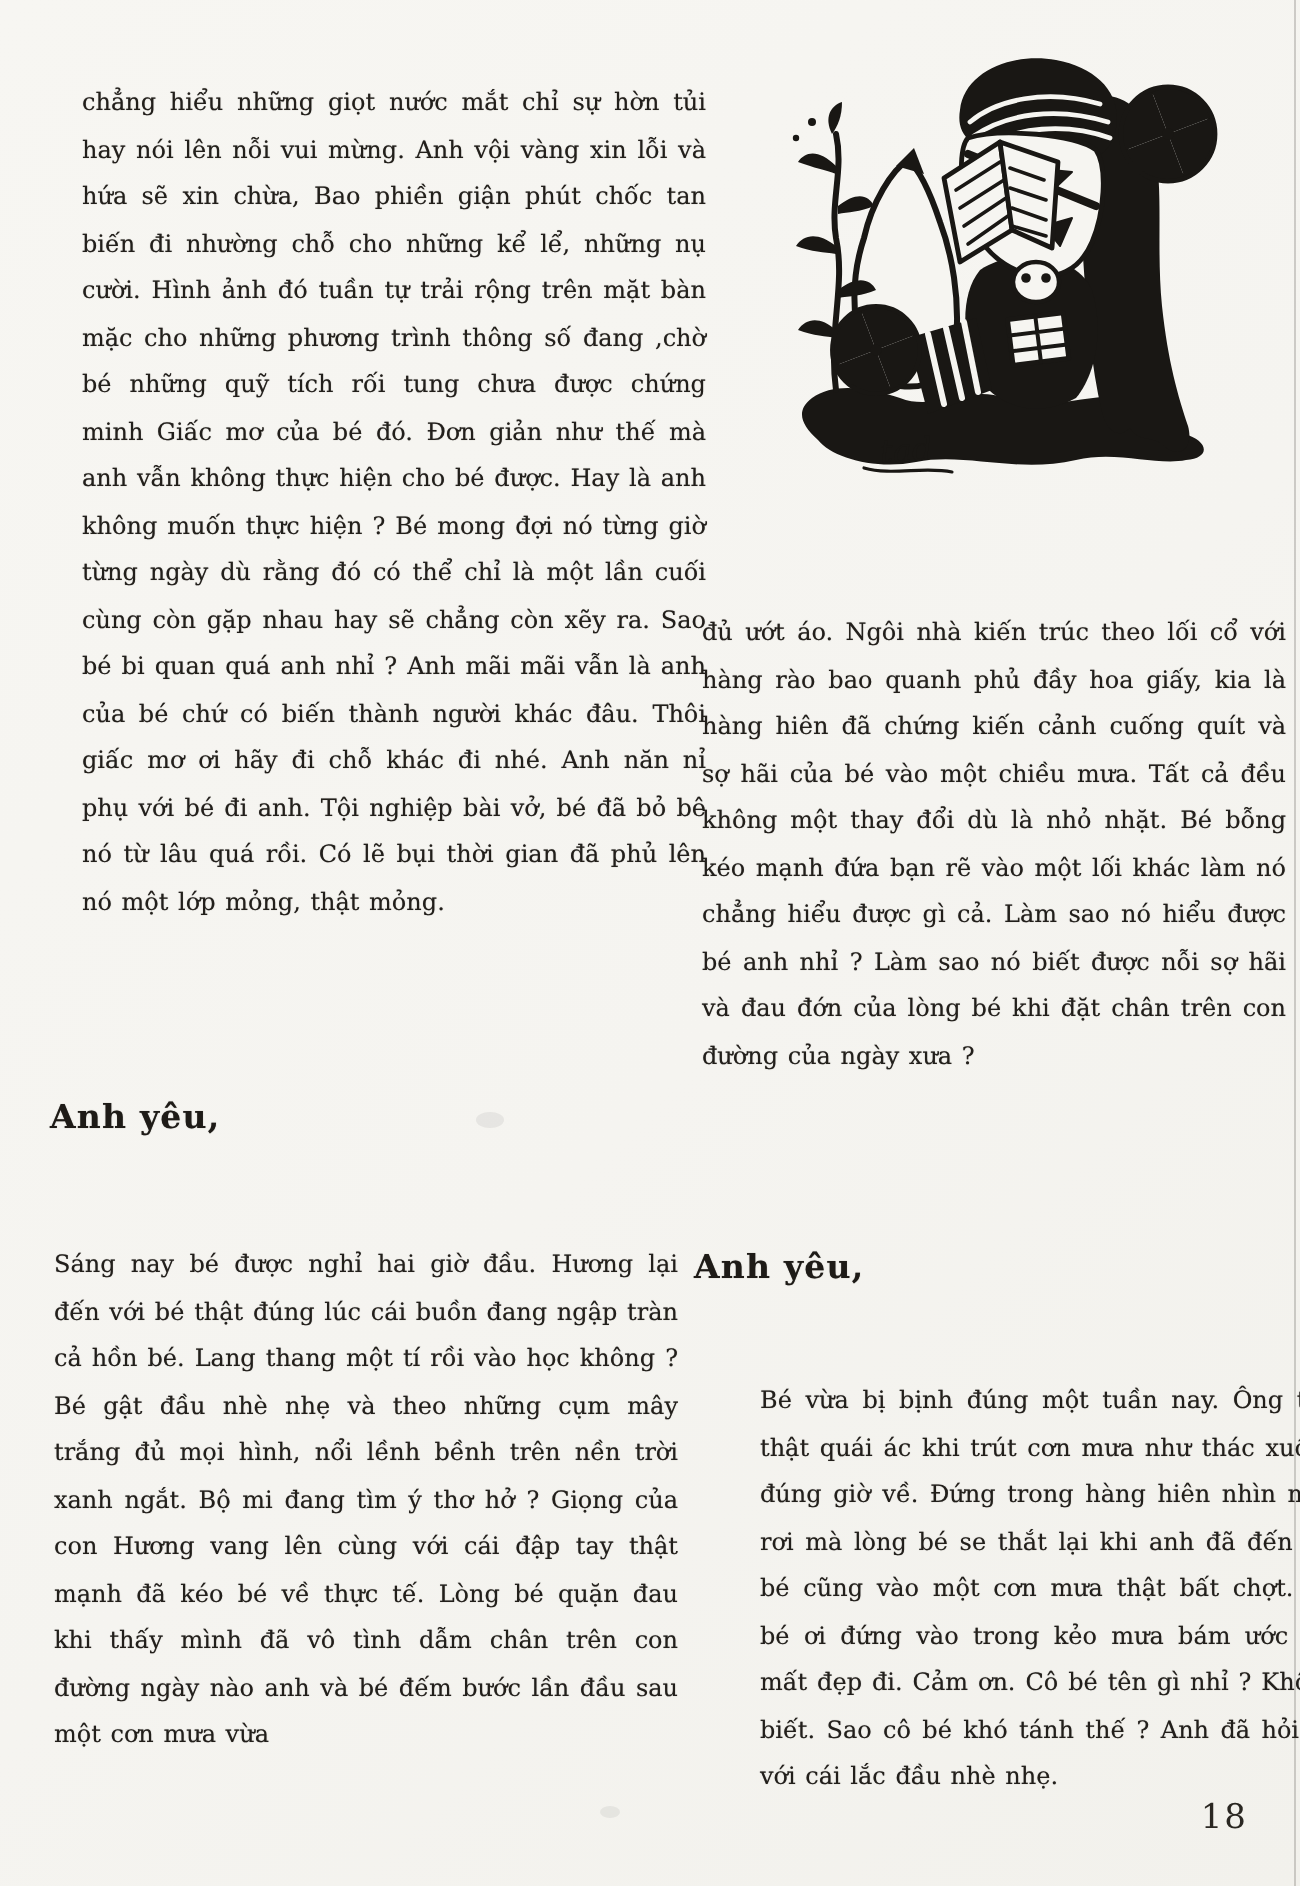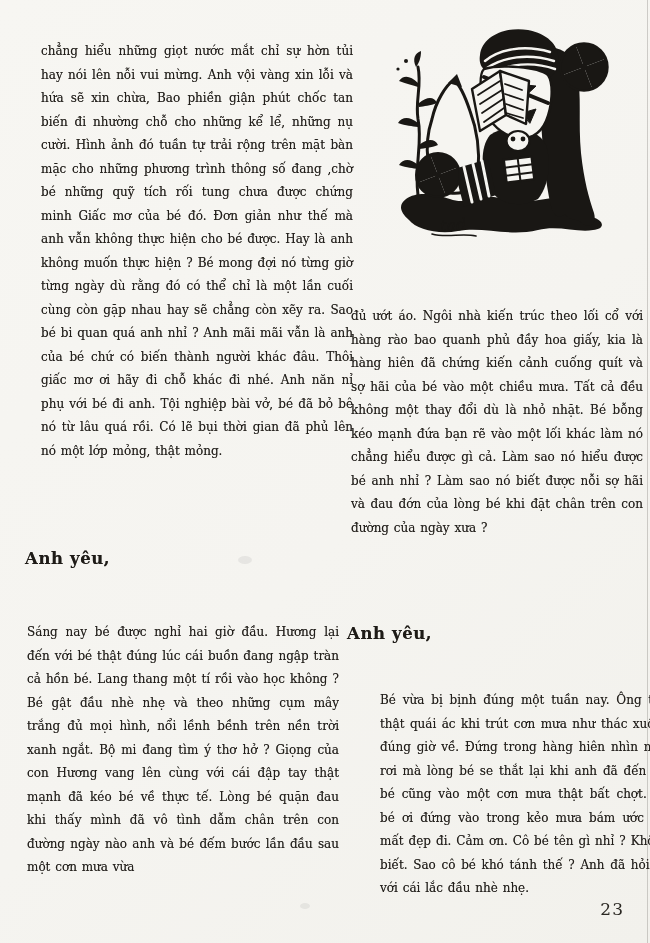--- a/index.html
+++ b/index.html
@@ -169,18 +169,18 @@
     <text x="52" y="208" font-size="16" font-style="italic" fill="#191714" transform="rotate(-4 60 204)">tad</text>
     <path d="M44,211 C58,215 74,210 88,213" stroke="#191714" stroke-width="1.6" fill="none"></path>
   </svg>
 
   <p class="para" id="right-para-1">đủ ướt áo. Ngôi nhà kiến trúc theo lối cổ với hàng rào bao quanh phủ đầy hoa giấy, kia là hàng hiên đã chứng kiến cảnh cuống quít và sợ hãi của bé vào một chiều mưa. Tất cả đều không một thay đổi dù là nhỏ nhặt. Bé bỗng kéo mạnh đứa bạn rẽ vào một lối khác làm nó chẳng hiểu được gì cả. Làm sao nó hiểu được bé anh nhỉ ? Làm sao nó biết được nỗi sợ hãi và đau đớn của lòng bé khi đặt chân trên con đường của ngày xưa ?</p>
 
   <h2 class="salutation" id="right-salutation">Anh yêu,</h2>
 
   <p class="para" id="right-para-2">Bé vừa bị bịnh đúng một tuần nay. Ông trời thật quái ác khi trút cơn mưa như thác xuống đúng giờ về. Đứng trong hàng hiên nhìn mưa rơi mà lòng bé se thắt lại khi anh đã đến với bé cũng vào một cơn mưa thật bất chợt. Cô bé ơi đứng vào trong kẻo mưa bám ước tóc mất đẹp đi. Cảm ơn. Cô bé tên gì nhỉ ? Không biết. Sao cô bé khó tánh thế ? Anh đã hỏi bé với cái lắc đầu nhè nhẹ.</p>
 
-  <div class="pageno">23</div>
+  <div class="pageno">18</div>
 
   <div class="smudge" id="smudge-1"></div>
   <div class="smudge" id="smudge-2"></div>
   <div class="edge-line"></div>
 </div>
 
 </body></html>

